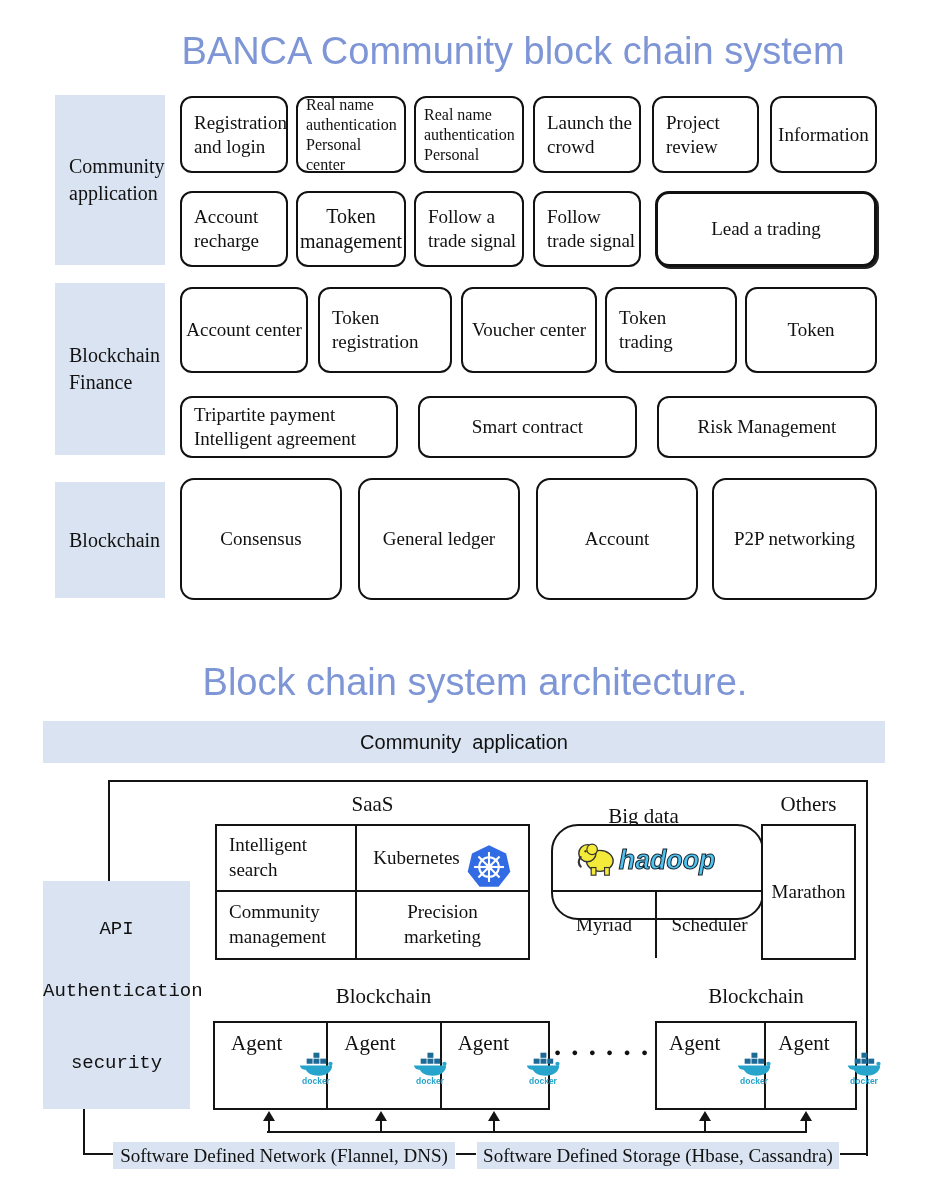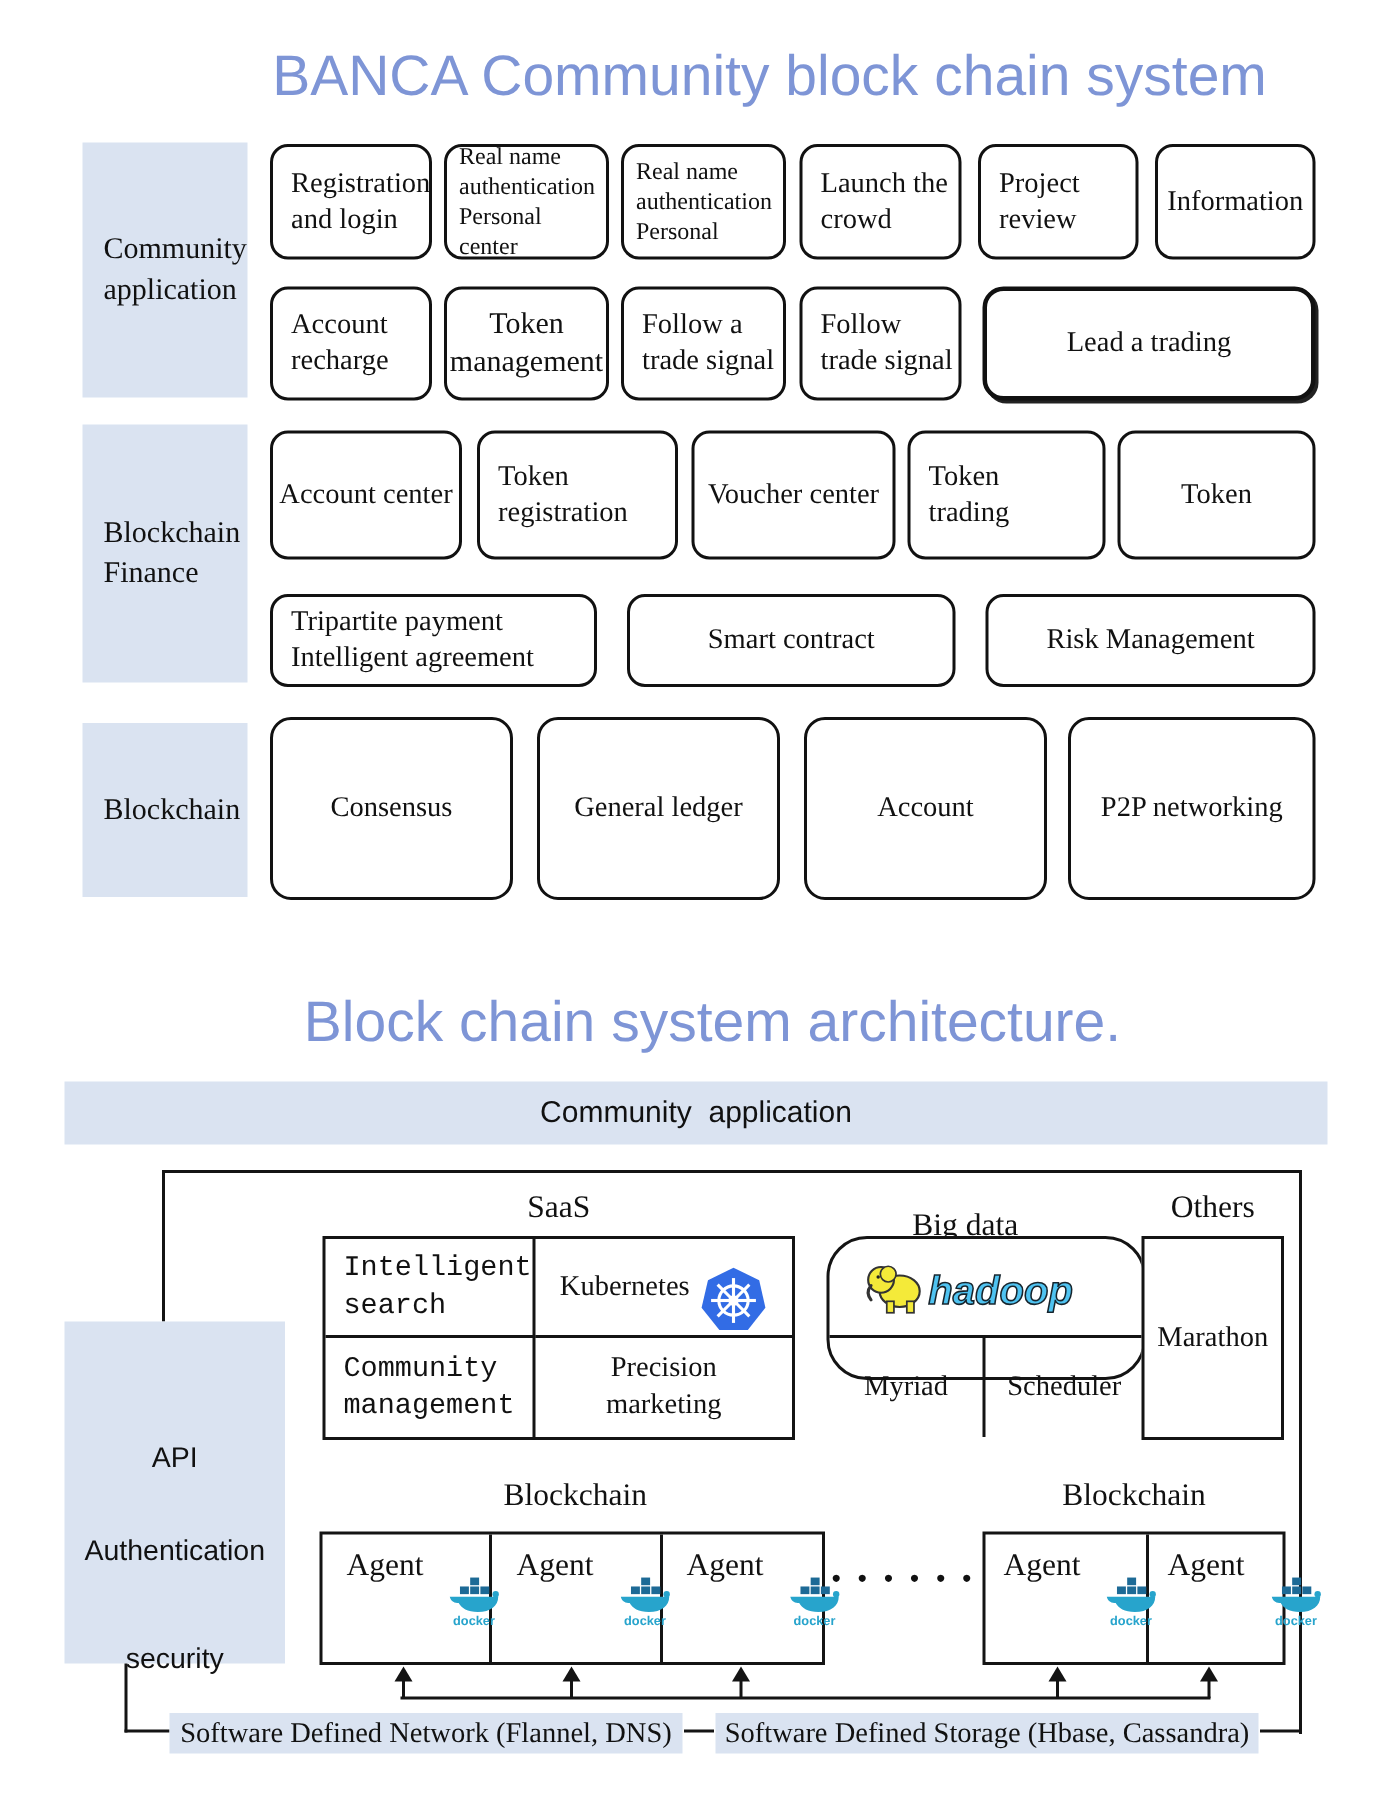--- a/index.html
+++ b/index.html
@@ -15,25 +15,25 @@
         display:flex;align-items:center;justify-content:center;text-align:center;
         font-size:19px;line-height:1.25;white-space:pre-line;box-sizing:border-box;}
   .la{justify-content:flex-start;text-align:left;padding-left:12px;}
   .thick{border-width:3px;border-radius:14px;box-shadow:2px 2px 0 #222;}
   .r14{border-radius:14px;}
   .line{position:absolute;background:#141414;}
   .hdr{position:absolute;text-align:center;font-size:21px;}
   .tbl{position:absolute;border:2px solid #141414;box-sizing:border-box;background:#fff;}
   .cell{box-sizing:border-box;display:flex;align-items:center;justify-content:center;
         text-align:center;font-size:19px;line-height:1.3;white-space:pre-line;}
-  .cell.la2{justify-content:flex-start;text-align:left;padding-left:12px;font-family:Liberation Mono, monospace;}
+  .cell.la2{justify-content:flex-start;text-align:left;padding-left:12px;}
   .bar{position:absolute;background:#dae3f1;display:flex;align-items:center;justify-content:center;
        font-family:"Liberation Sans","DejaVu Sans",sans-serif;font-size:20px;white-space:pre;}
   .apiline{position:absolute;width:100%;text-align:center;
-           font-family:Liberation Sans, sans-serif;font-size:19px;margin-top:44px;}
+           font-family:Liberation Mono, monospace;font-size:19px;}
   .agents{position:absolute;border:2px solid #141414;box-sizing:border-box;display:grid;}
   .agentcell{box-sizing:border-box;border-right:2px solid #141414;display:flex;
              align-items:center;padding-top:8px;}
   .agentcell:last-child{border-right:none;}
   .agentcell .aglabel{font-size:21px;align-self:flex-start;margin-left:16px;}
   .agentcell .dlogo{margin-top:0;transform:translateX(12px);}
   .arrowstem{position:absolute;width:2px;height:12px;background:#141414;}
   .arrowhead{position:absolute;width:0;height:0;border-left:6px solid transparent;
              border-right:6px solid transparent;border-bottom:10px solid #141414;}
   .blabel{position:absolute;background:#dae3f1;display:flex;align-items:center;justify-content:center;

